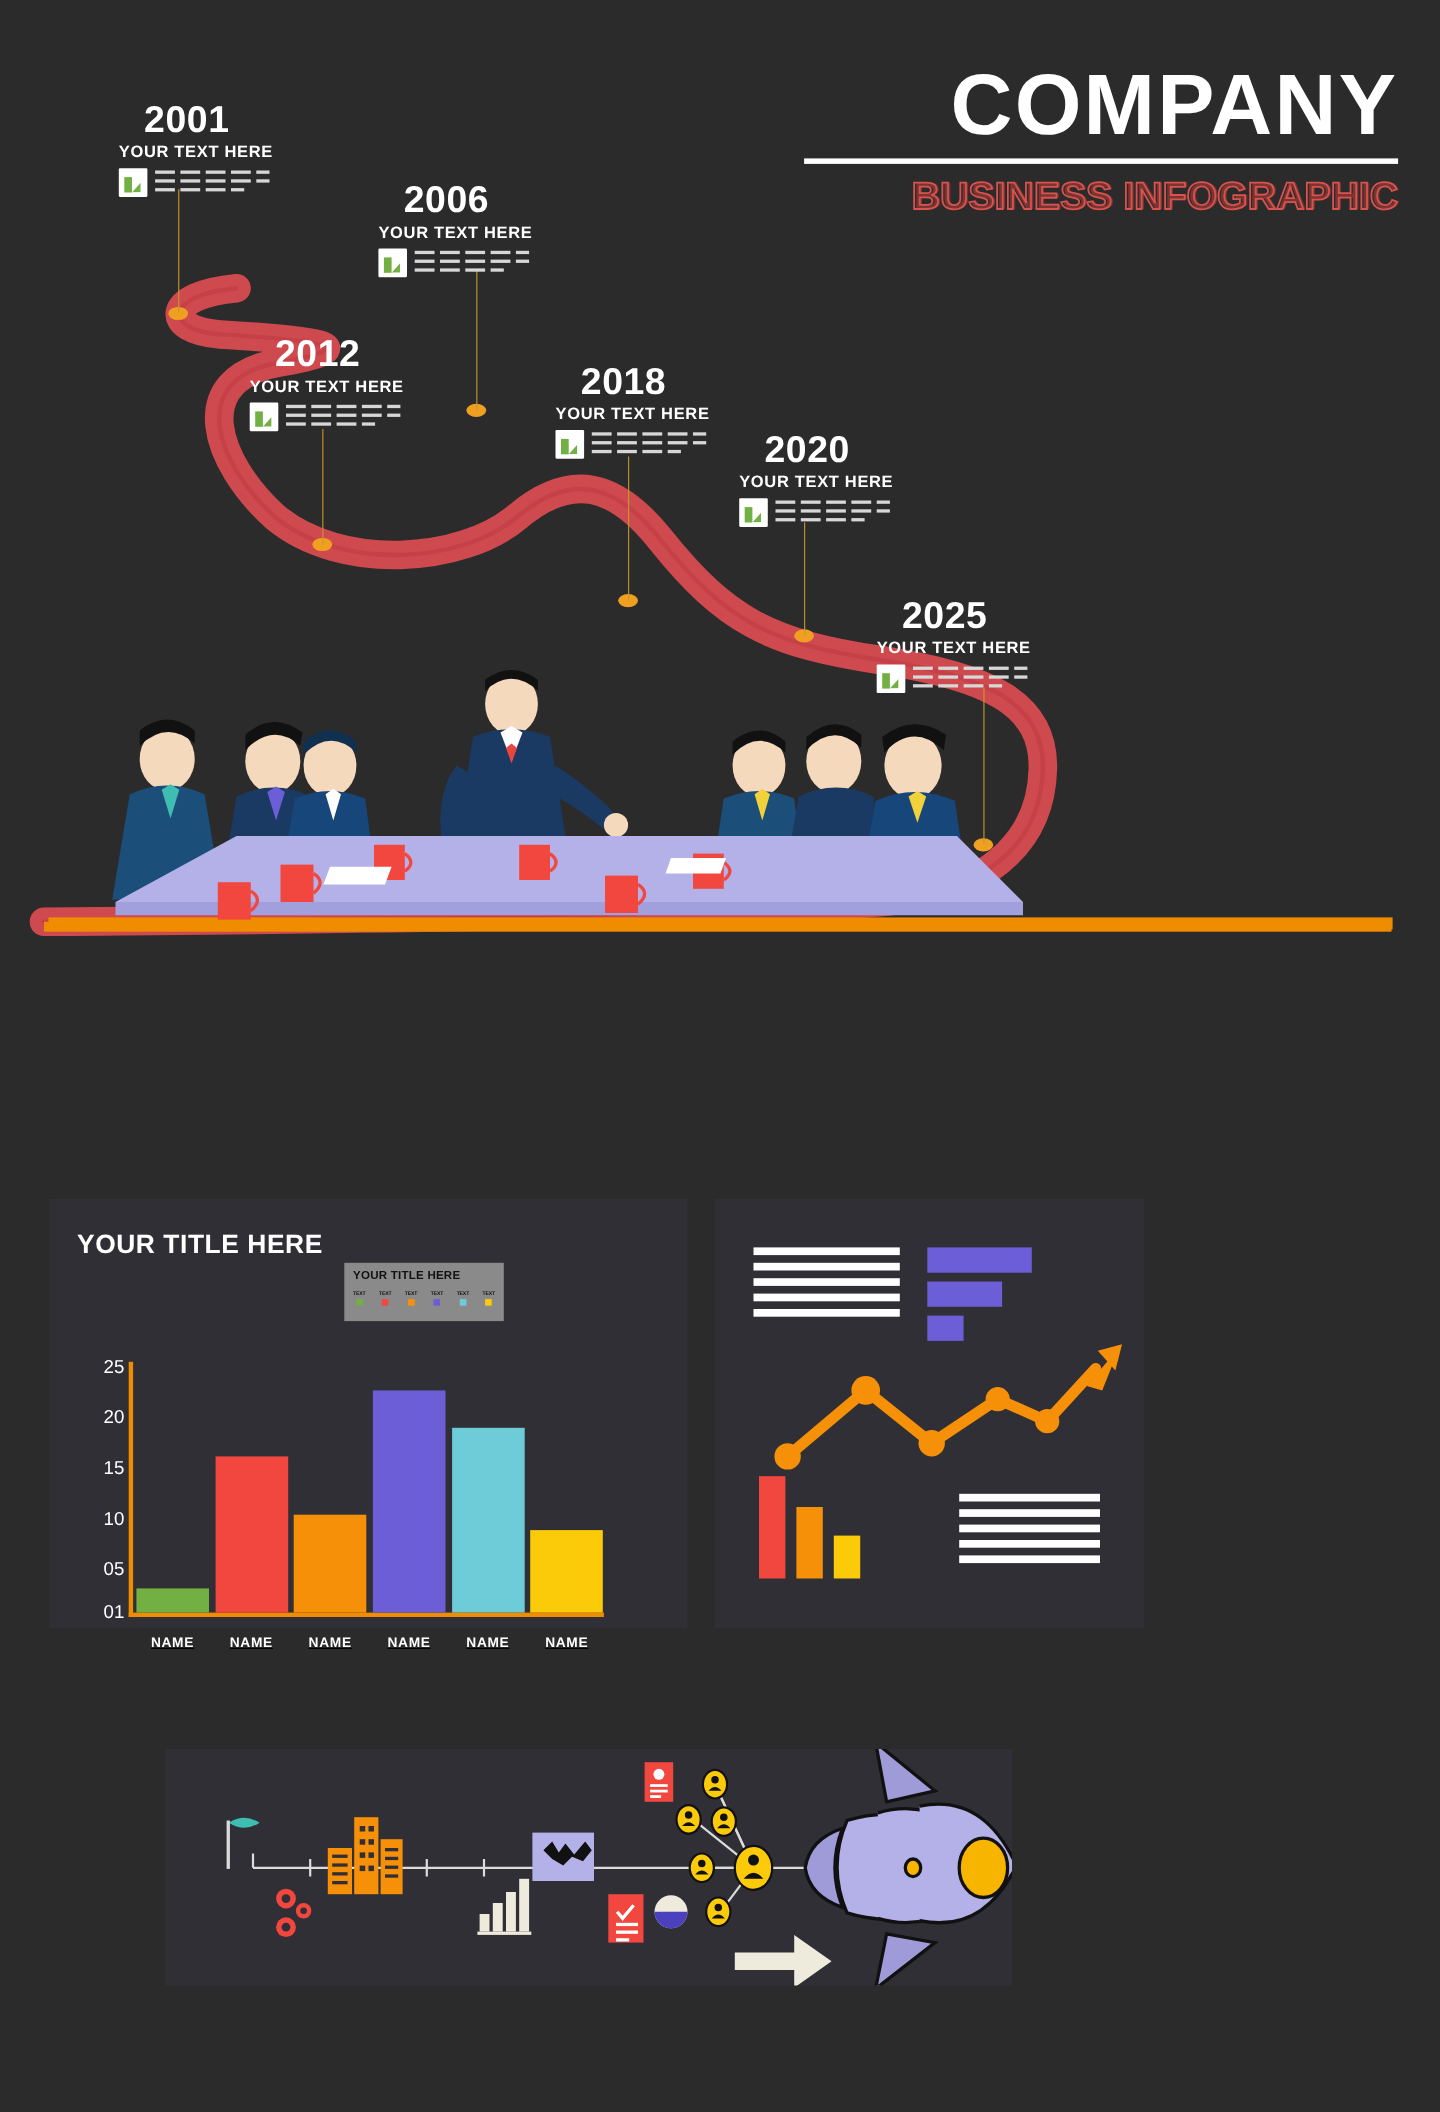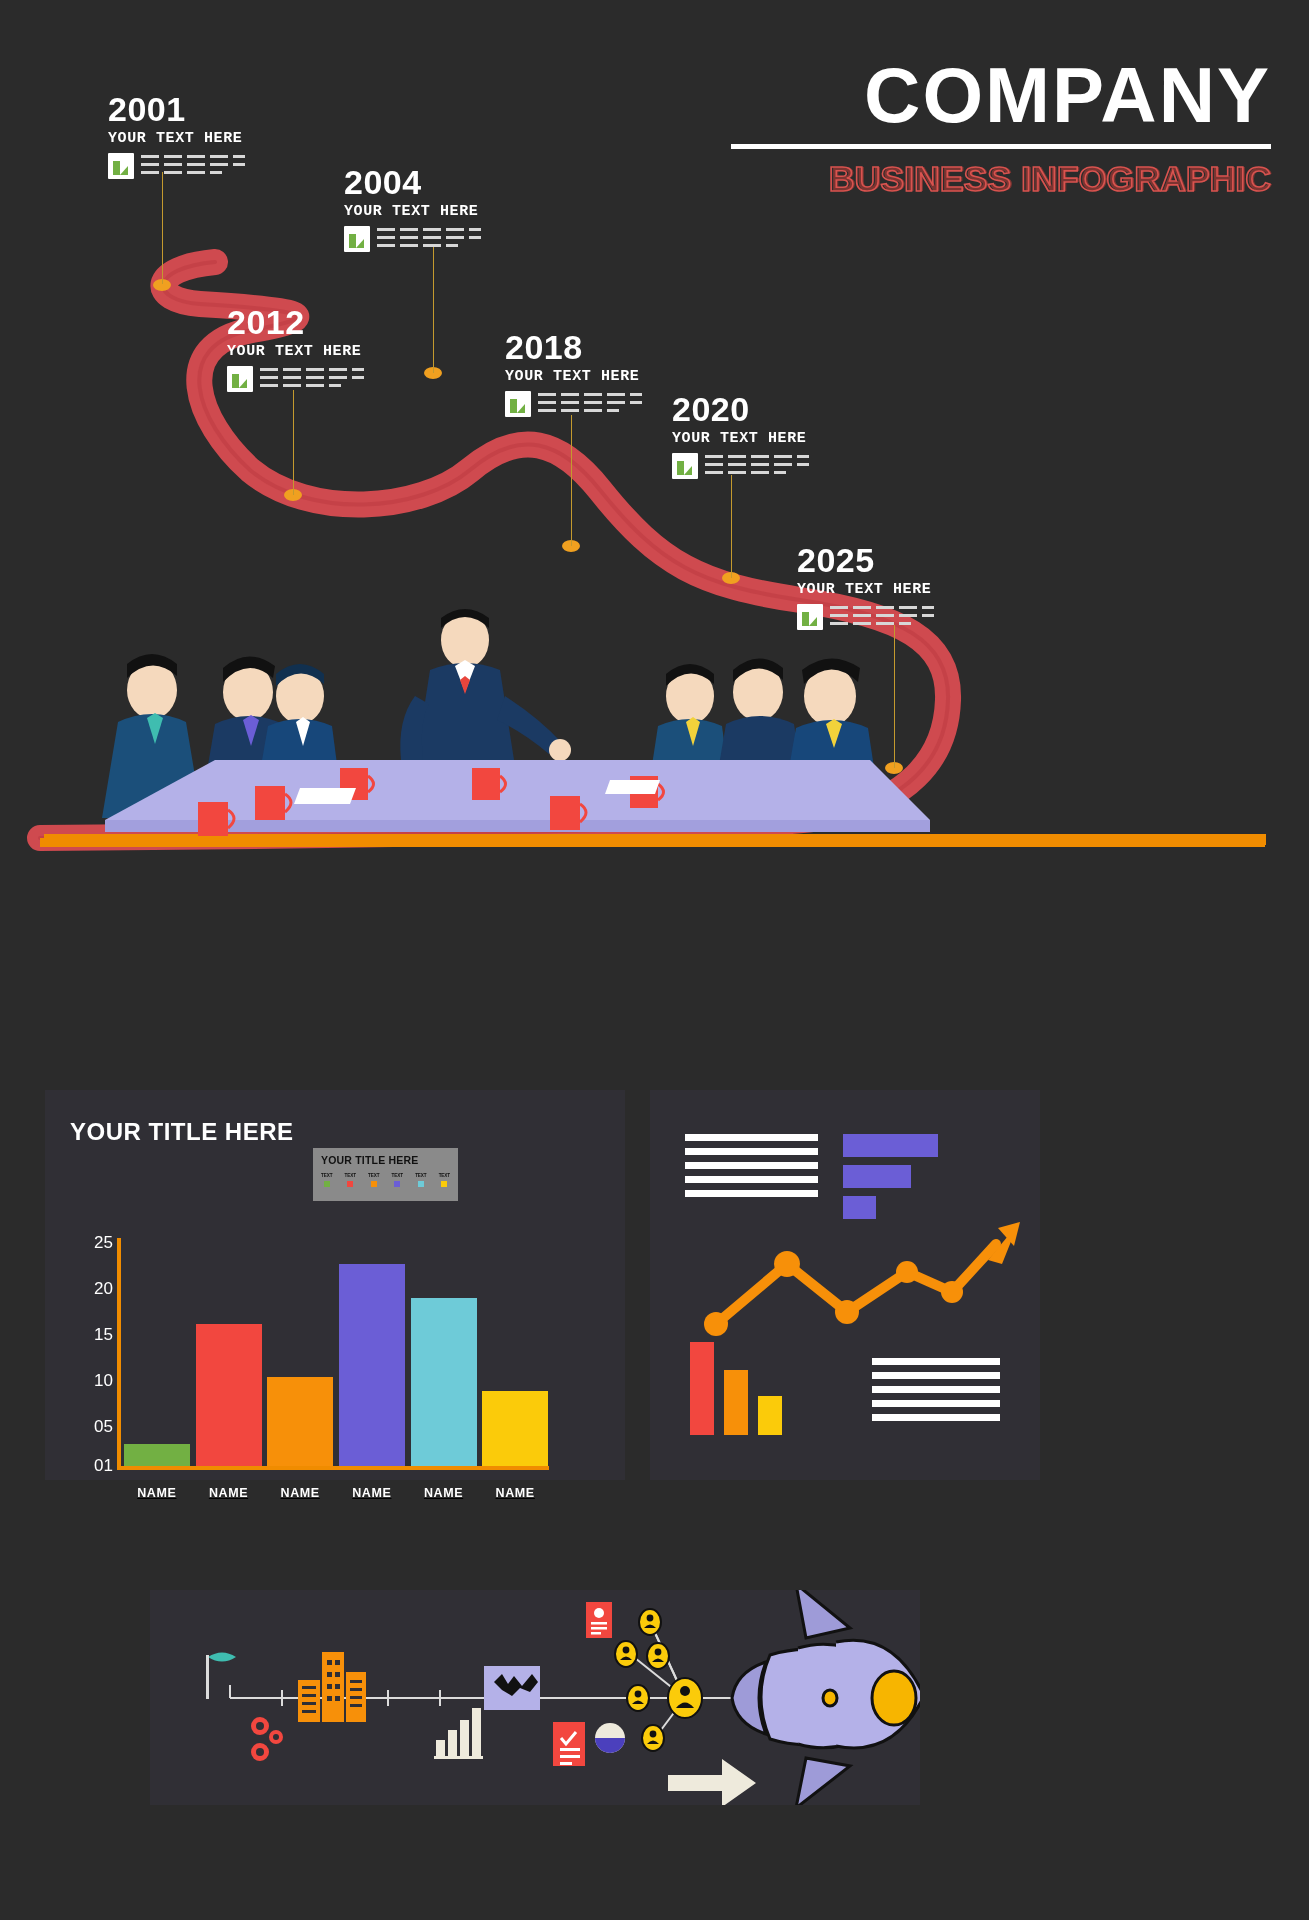--- a/index.html
+++ b/index.html
@@ -30,22 +30,22 @@
   .header-para {
     margin-top:14px; font-size:16.5px; line-height:1.48; color:#e8e8e8;
     text-align:right;
   }
 
   
   .road-wrap { position:absolute; left:0; top:0; width:1309px; height:870px; }
   .road-svg { position:absolute; left:0; top:0; }
 
   .milestone { position:absolute; }
-  .ms-year { font-size:34px; font-weight:bold; color:#ffffff; line-height:1; letter-spacing:0.5px;}
-  .ms-sub { font-size:15px; font-weight:bold; color:#ffffff; letter-spacing:0.6px; margin-top:4px;font-family:Liberation Mono, monospace;}
+  .ms-year { font-size:34px; font-weight:bold; color:#ffffff; line-height:1; letter-spacing:0.5px;margin-left:23px;}
+  .ms-sub { font-size:15px; font-weight:bold; color:#ffffff; letter-spacing:0.6px; margin-top:4px;}
   .ms-body { display:flex; align-items:flex-start; margin-top:6px; gap:7px; }
   .ms-icon {
     width:26px; height:26px; background:#ffffff; flex:0 0 26px;
     position:relative; border-radius:1px;
   }
   .ms-icon:before {
     content:""; position:absolute; left:5px; bottom:4px; width:7px; height:14px; background:#72b043;
   }
   .ms-icon:after {
     content:""; position:absolute; left:12px; bottom:4px; width:8px; height:9px;
@@ -173,21 +173,21 @@
               <i class="dash" style="width:18px"></i>
               <i class="dash" style="width:18px"></i>
               <i class="dash" style="width:18px"></i>
               <i class="dash" style="width:12px"></i>
             </div>
         </div>
       </div>
     </div>
 
     <div class="milestone" style="left:344px; top:165px;">
-      <div class="ms-year">2004</div>
+      <div class="ms-year">2006</div>
       <div class="ms-sub">YOUR TEXT HERE</div>
       <div class="ms-body">
         <div class="ms-icon"></div>
         <div class="ms-lines">
           <div class="ms-line">
               <i class="dash" style="width:18px"></i>
               <i class="dash" style="width:18px"></i>
               <i class="dash" style="width:18px"></i>
               <i class="dash" style="width:18px"></i>
               <i class="dash" style="width:12px"></i>

